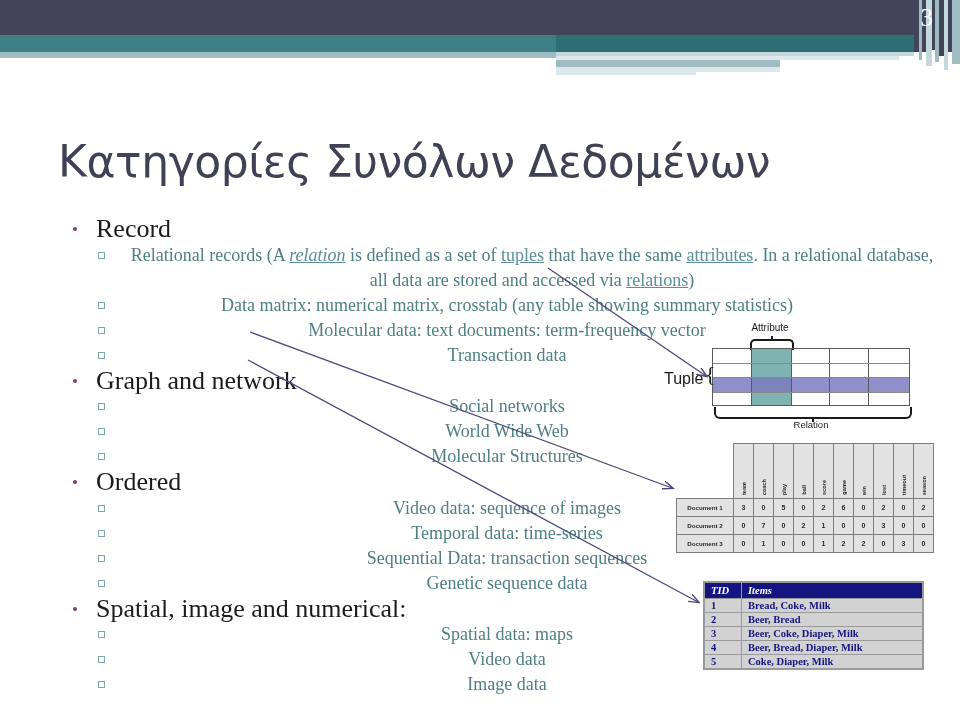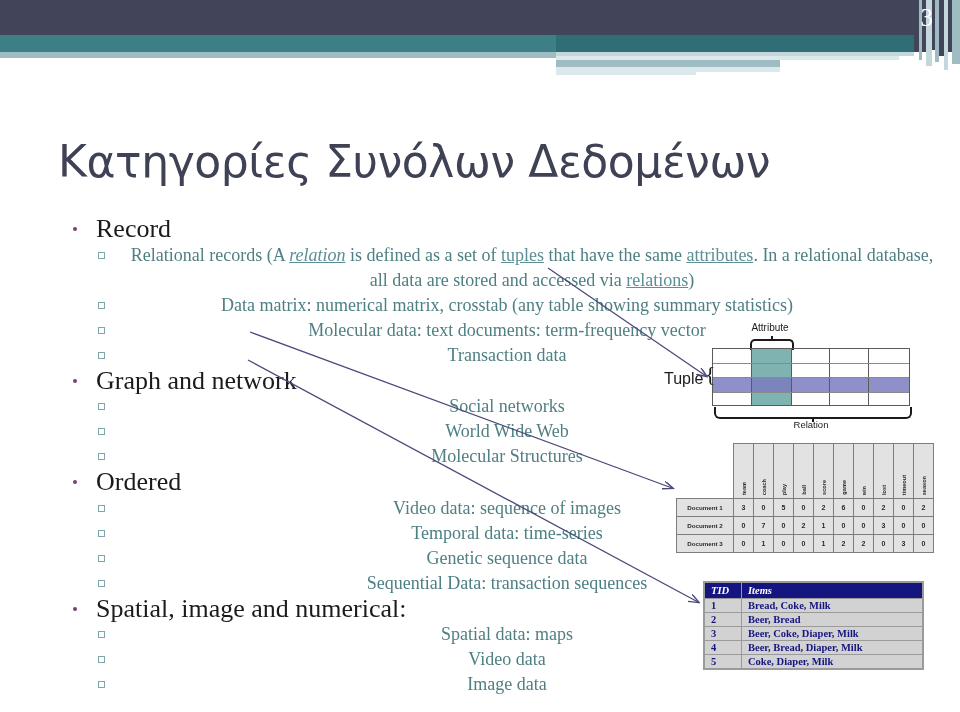--- a/index.html
+++ b/index.html
@@ -247,25 +247,25 @@
   <div class="lvl2">
     <span class="b2"></span>
     <span>Video data: sequence of images</span>
   </div>
   <div class="lvl2">
     <span class="b2"></span>
     <span>Temporal data: time-series</span>
   </div>
   <div class="lvl2">
     <span class="b2"></span>
+    <span>Sequential Data: transaction sequences</span>
+  </div>
+  <div class="lvl2">
+    <span class="b2"></span>
     <span>Genetic sequence data</span>
-  </div>
-  <div class="lvl2">
-    <span class="b2"></span>
-    <span>Sequential Data: transaction sequences</span>
   </div>
 
   <div class="lvl1">
     <span class="b1"></span>
     <span>Spatial, image and numerical:</span>
   </div>
   <div class="lvl2">
     <span class="b2"></span>
     <span>Spatial data: maps</span>
   </div>

